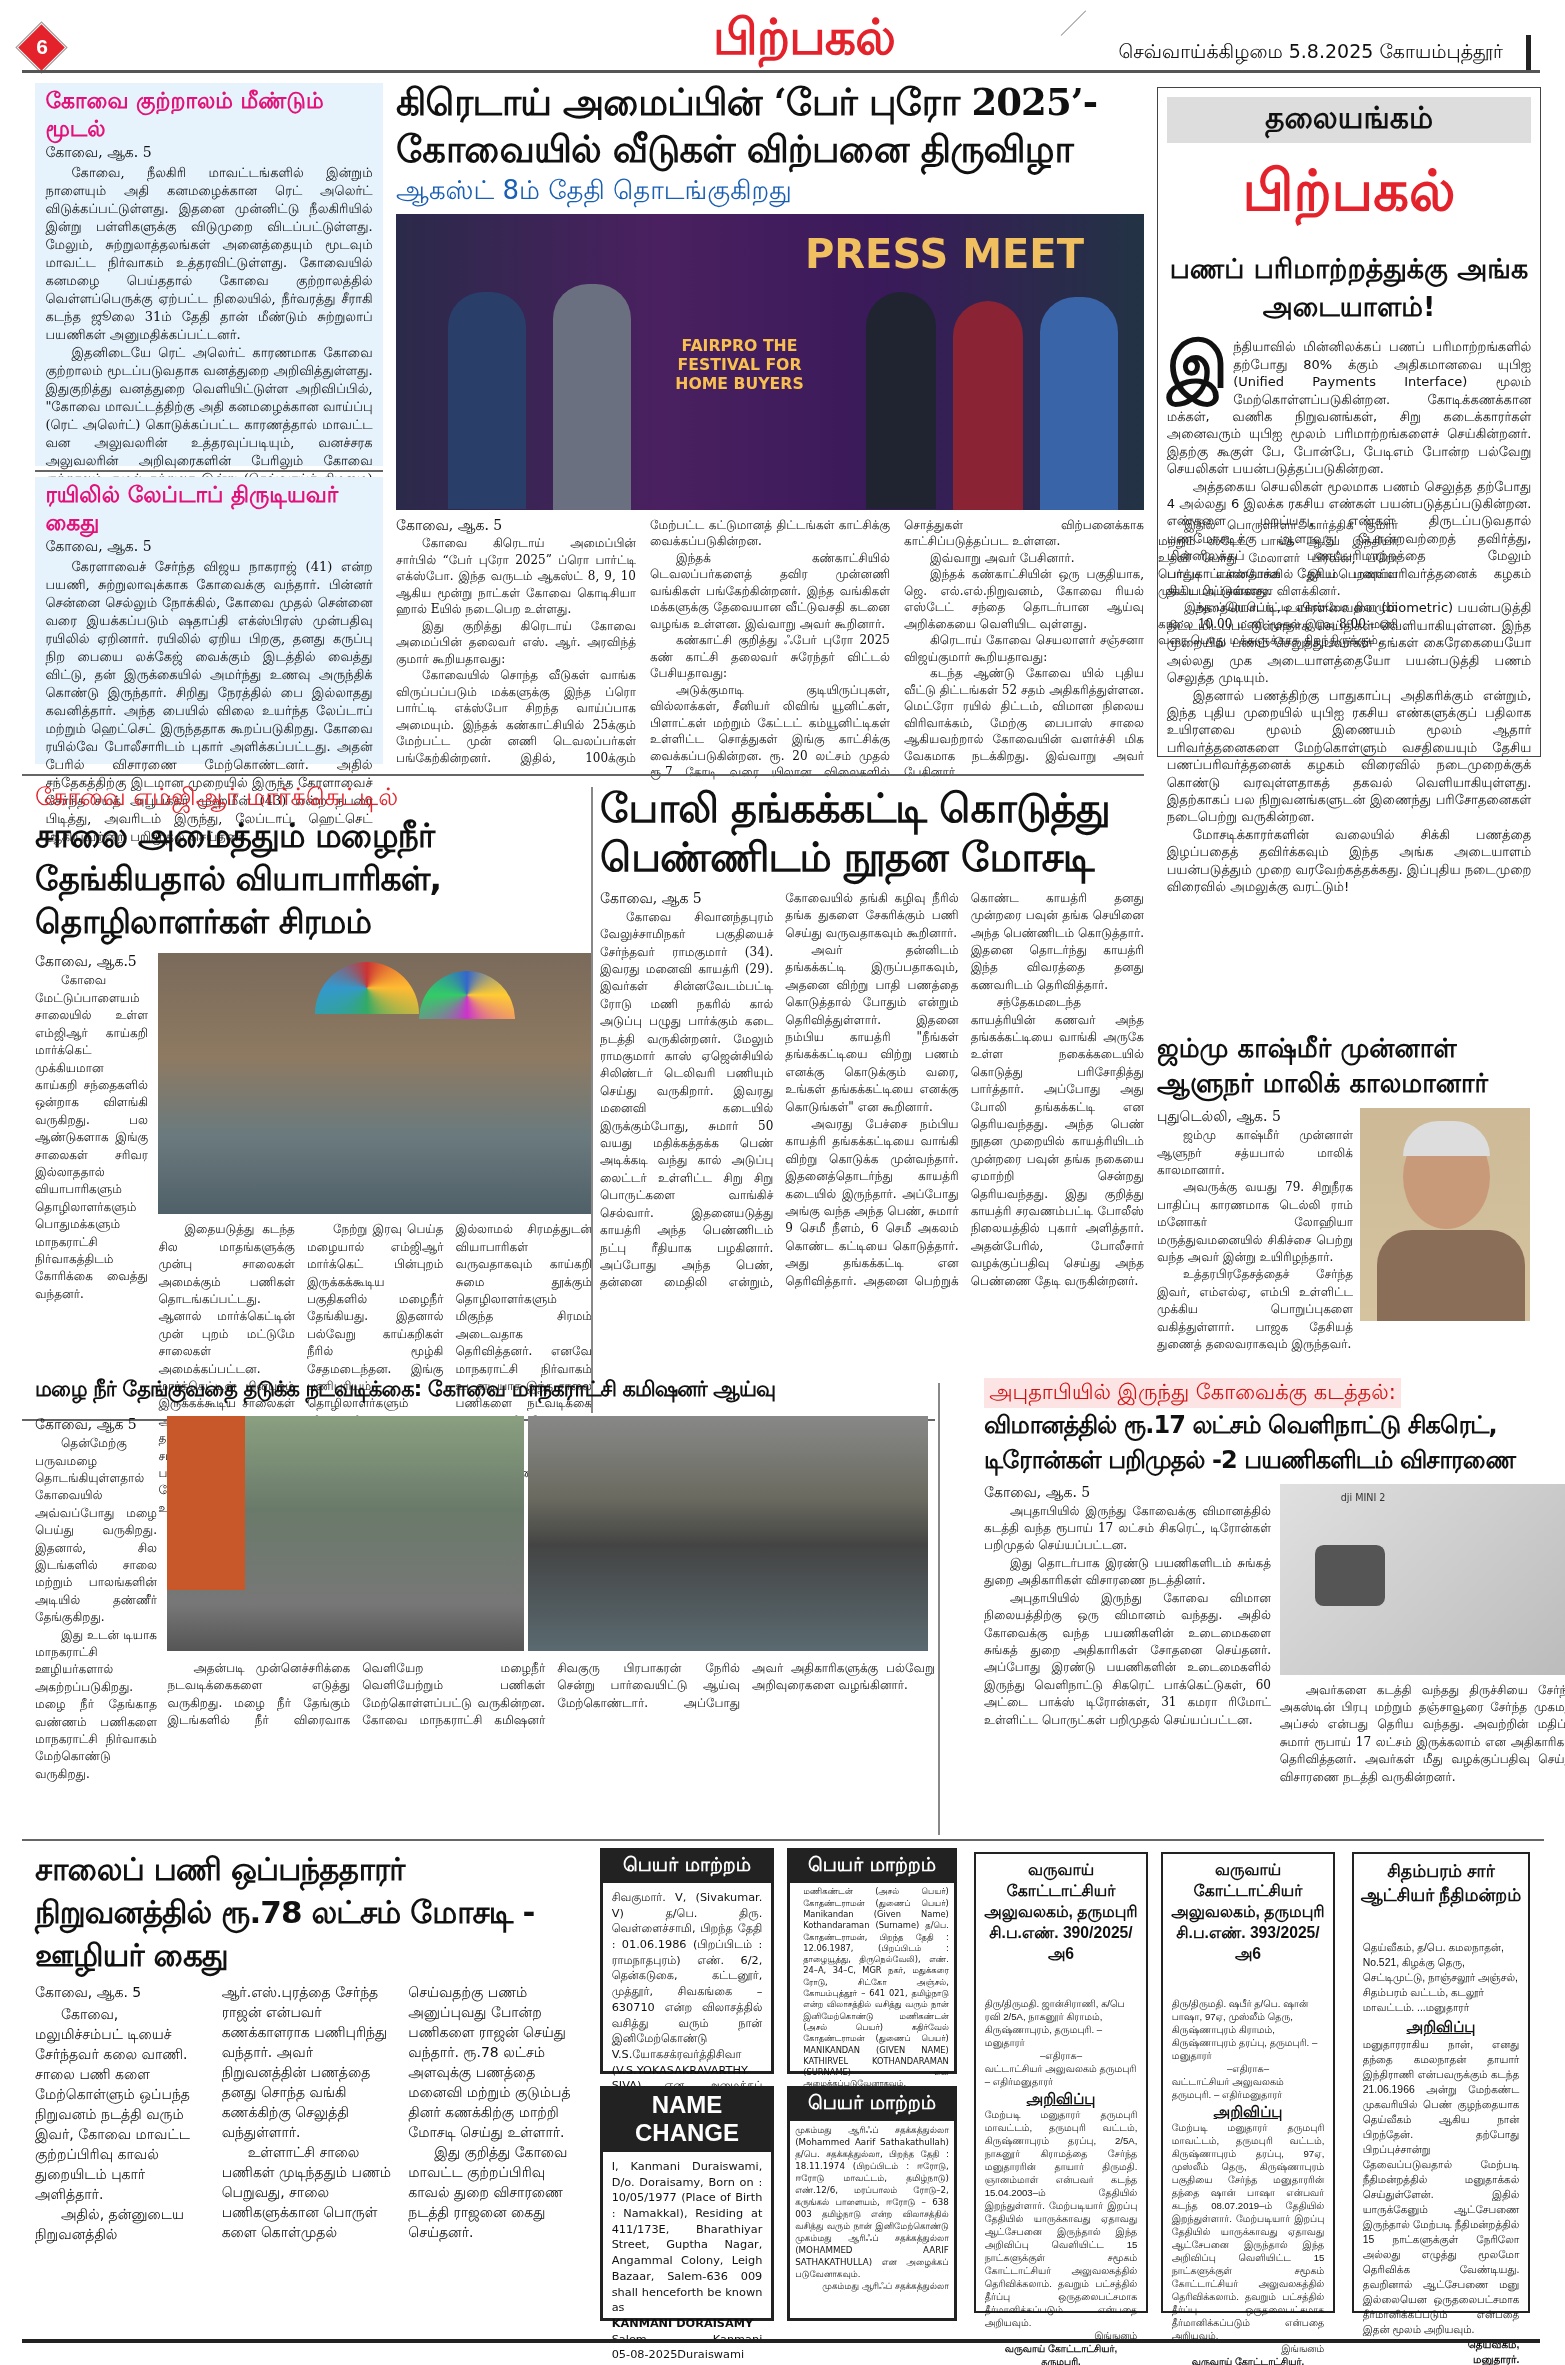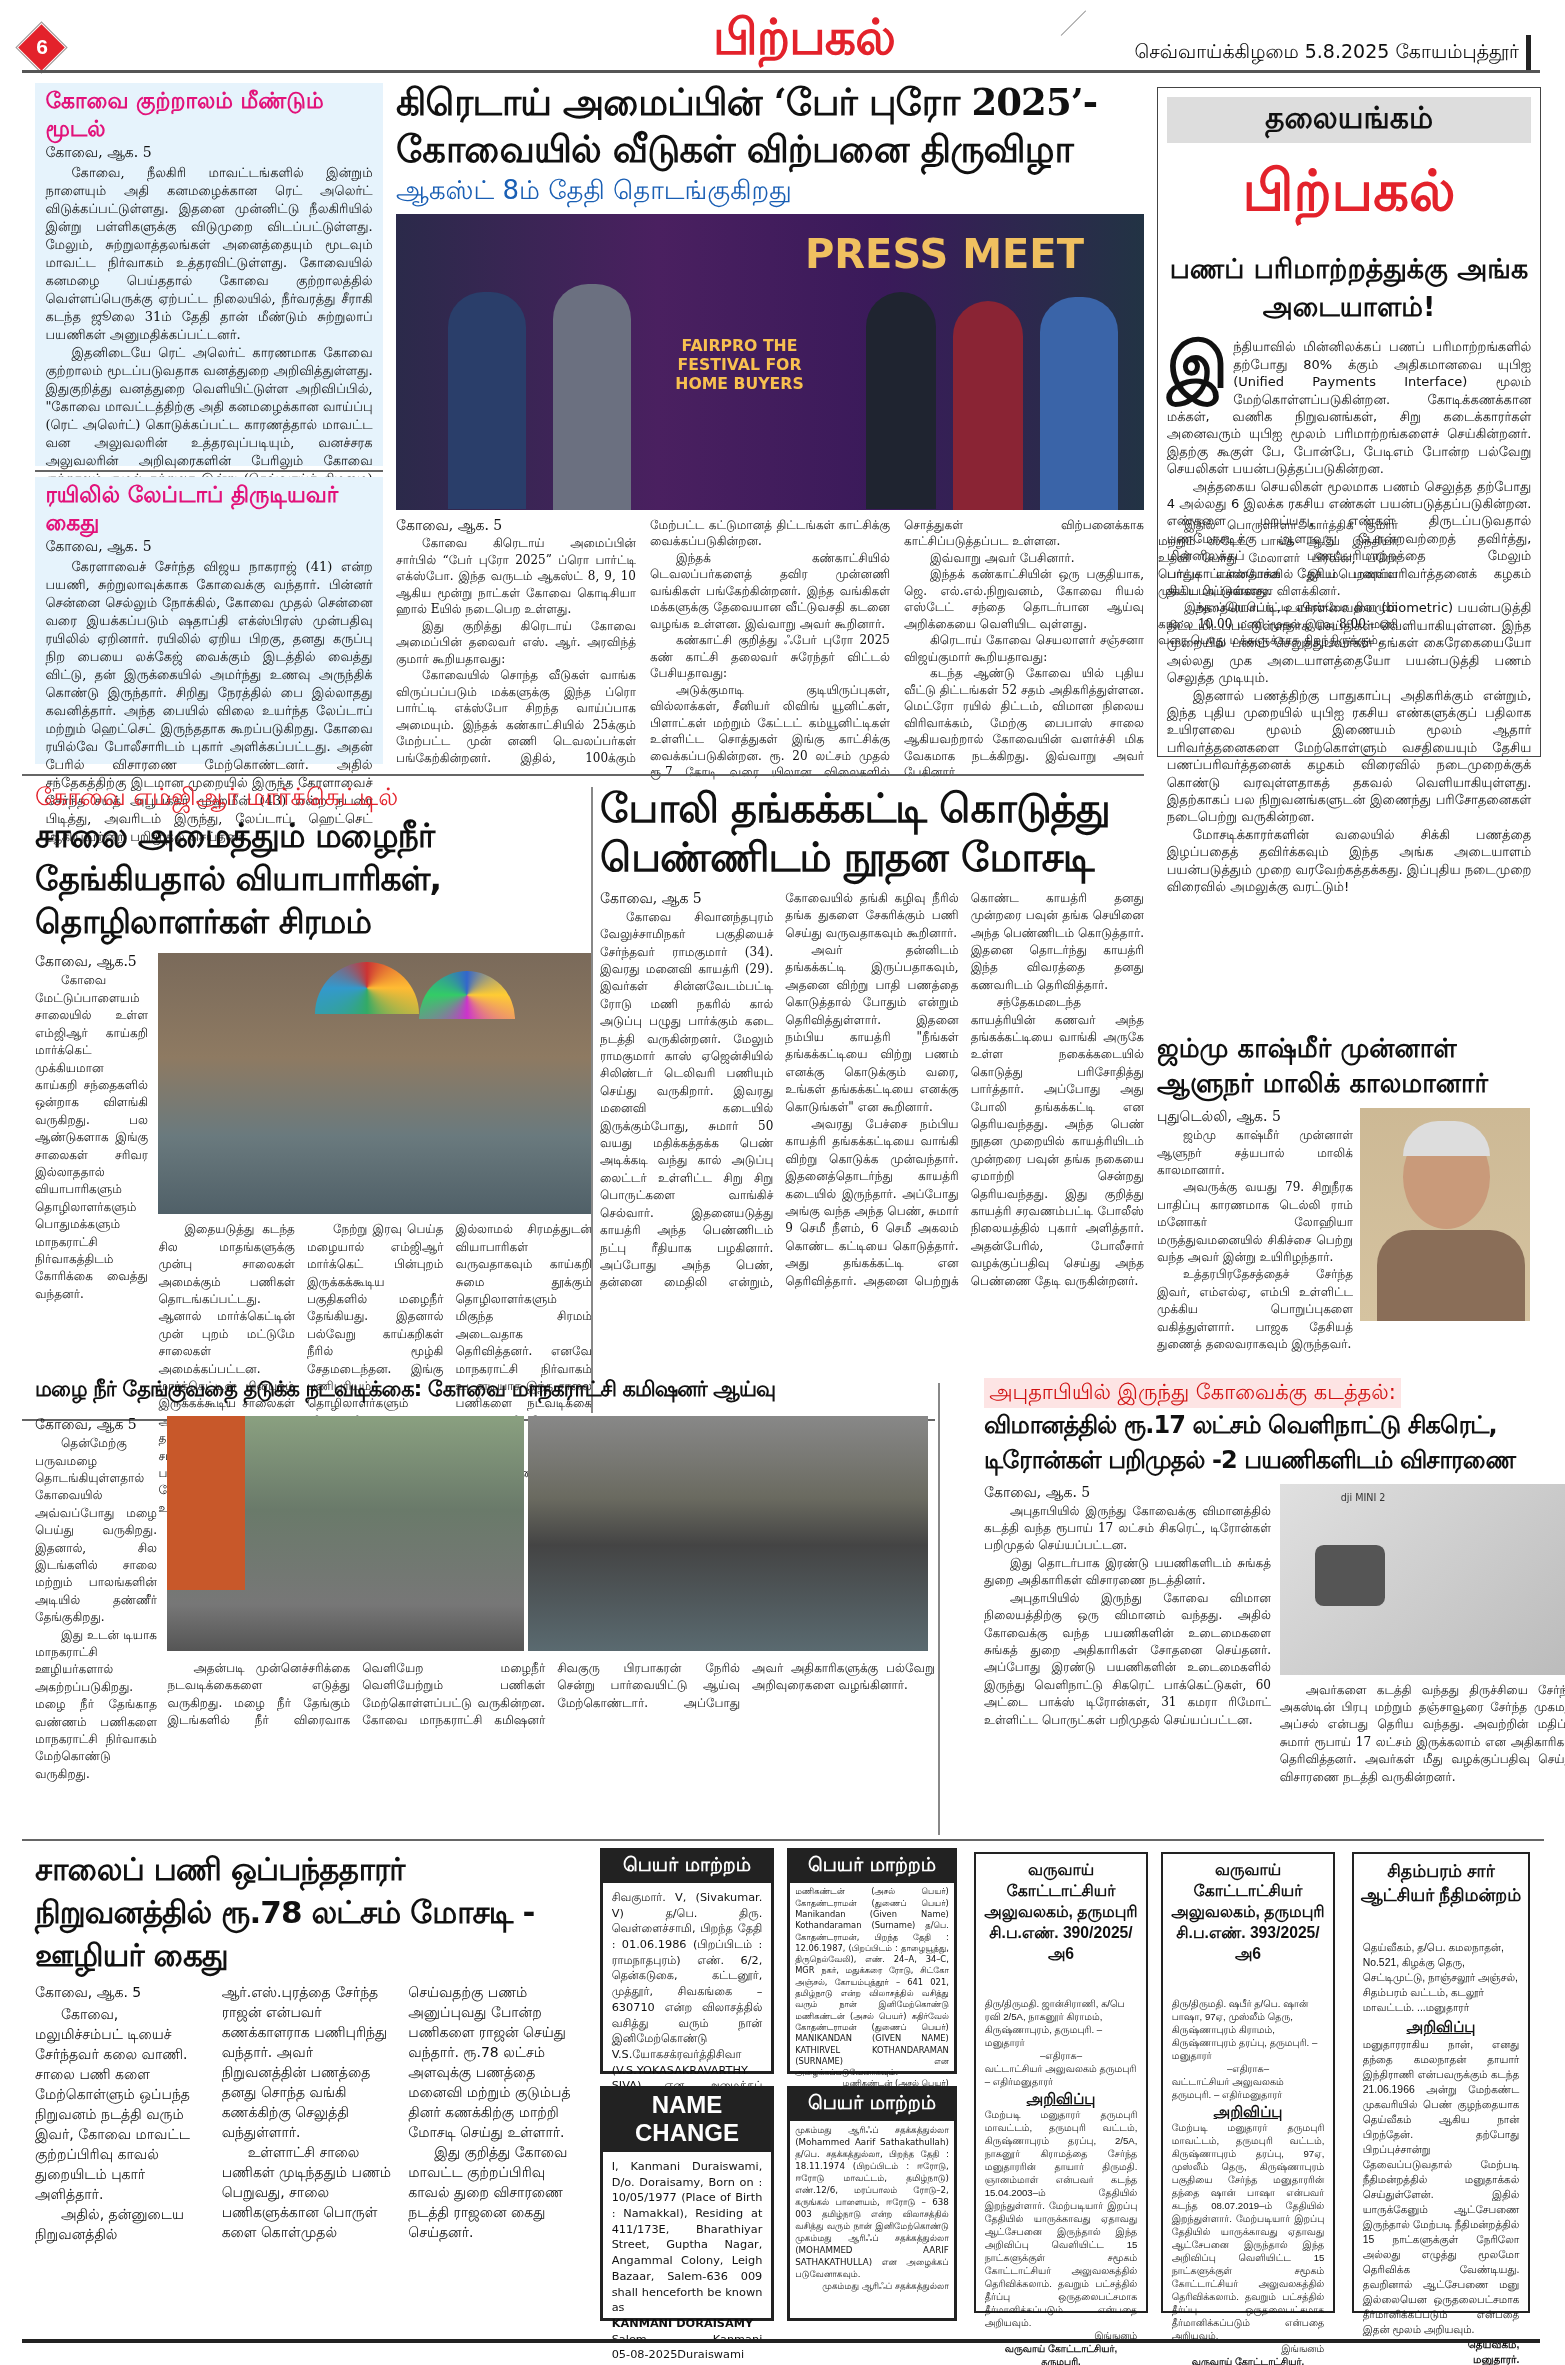--- a/index.html
+++ b/index.html
@@ -2,21 +2,21 @@
 <html style="font-size:14px"><head>
 <meta charset="utf-8">
 <style>
   * { box-sizing: border-box; margin: 0; padding: 0; }
   body { width: 1565px; height: 2366px; background: #fff; font-family: "DejaVu Serif", serif; color: #111; position: relative; overflow: hidden; }
   .abs { position: absolute; }
   .hdr-rule { left: 22px; top: 70px; width: 1518px; height: 2.6px; background: #555; }
   .page-num { left: 23.5px; top: 30px; width: 35px; height: 35px; background: #e3222b; transform: rotate(45deg); border: 1.7px solid #fff; outline: 0.9px solid #999; }
   .page-num span { display: block; transform: rotate(-45deg); color: #fff; font: bold 21px "Liberation Sans", sans-serif; text-align: center; line-height: 31px; }
   .masthead { left: 713px; top: 8.7px; font: bold 49px "DejaVu Sans", sans-serif; color: #e3222b; letter-spacing: -0.9px; }
-  .dateline { left: 1087px; top: 35px; width: 444px; height: 35px; border-right: 5.2px solid #222; font: 19px "DejaVu Sans", sans-serif; display: flex; align-items: center; justify-content: flex-end; padding-right: 7px; }
+  .dateline { left: 1087px; top: 35px; width: 444px; height: 35px; border-right: 5.2px solid #222; font: 19px "DejaVu Sans", sans-serif; display: flex; align-items: center; justify-content: flex-end; padding-right: 23px; }
   .dateline::before { content: ""; position: absolute; left: -26px; top: 0; width: 35px; height: 0.9px; background: #888; transform: rotate(-45deg); transform-origin: left; }
   .text { font-size: 13px; line-height: 18px; text-align: justify; }
   .text p { text-indent: 26px; }
   .place { font-size: 14px; margin-bottom: 1.7px; }
   .cols { column-gap: 14px; }
   .box-blue { background: #e6f3fc; }
   .pink-head { color: #e2127a; font: bold 22px "DejaVu Sans", sans-serif; }
   .big-head { font: bold 38px "DejaVu Serif", serif; line-height: 47px; letter-spacing: -0.9px; }
   .sub-head { font: bold 35px "DejaVu Sans", sans-serif; line-height: 45px; letter-spacing: -0.9px; }
   .red-kicker { color: #e3222b; font: 24px "DejaVu Sans", sans-serif; }
@@ -227,21 +227,21 @@
 
 <div class="abs ad" style="left:600px;top:1848px;width:174px;height:226px;">
   <div class="ad-head" style="font-size:19px;">பெயர் மாற்றம்</div>
   <div class="ad-body small">
     <span>சிவகுமார். V, (Sivakumar. V) த/பெ. திரு. வெள்ளைச்சாமி, பிறந்த தேதி : 01.06.1986 (பிறப்பிடம் : ராமநாதபுரம்) எண். 6/2, தென்கடுகை, கட்டனூர், முத்தூர், சிவகங்கை – 630710 என்ற விலாசத்தில் வசித்து வரும் நான் இனிமேற்கொண்டு V.S.யோகசக்ரவர்த்திசிவா (V.S.YOKASAKRAVARTHY SIVA) என அழைக்கப் படுவேனாகவும்.</span>
     <div class="right">சிவகுமார். V</div>
   </div>
 </div>
 <div class="abs ad" style="left:787px;top:1848px;width:170px;height:226px;">
   <div class="ad-head" style="font-size:19px;">பெயர் மாற்றம்</div>
-  <div class="ad-body" style="font-size:8.3px;line-height:11.3px;padding:3.5px 5.2px;">
+  <div class="ad-body" style="font-size:8.3px;line-height:11.3px;padding:3.5px 5.2px;margin-left:8px;">
     <span>மணிகண்டன் (அசல் பெயர்) கோதண்டராமன் (துணைப் பெயர்) Manikandan (Given Name) Kothandaraman (Surname) த/பெ. கோதண்டராமன், பிறந்த தேதி : 12.06.1987, (பிறப்பிடம் : தாழையூத்து, திருநெல்வேலி), எண். 24–A, 34–C, MGR நகர், மதுக்கரை ரோடு, சிட்கோ அஞ்சல், கோயம்புத்தூர் – 641 021, தமிழ்நாடு என்ற விலாசத்தில் வசித்து வரும் நான் இனிமேற்கொண்டு மணிகண்டன் (அசல் பெயர்) கதிர்வேல் கோதண்டராமன் (துணைப் பெயர்) MANIKANDAN (GIVEN NAME) KATHIRVEL KOTHANDARAMAN (SURNAME) என அழைக்கப்படுவேனாகவும்.</span>
     <div class="right">மணிகண்டன் (அசல் பெயர்)</div>
     <div class="right">கோதண்டராமன் (துணைப் பெயர்)</div>
   </div>
 </div>
 <div class="abs ad" style="left:600px;top:2086px;width:174px;height:235px;">
   <div class="ad-head" style="font:bold 24px 'Liberation Sans',sans-serif;">NAME CHANGE</div>
   <div class="ad-body small" style="font-size:11.3px;line-height:15.7px;">
     <span>I, Kanmani Duraiswami, D/o. Doraisamy, Born on : 10/05/1977 (Place of Birth : Namakkal), Residing at 411/173E, Bharathiyar Street, Guptha Nagar, Angammal Colony, Leigh Bazaar, Salem-636 009 shall henceforth be known as</span>
     <div class="bold">KANMANI DORAISAMY</div>

